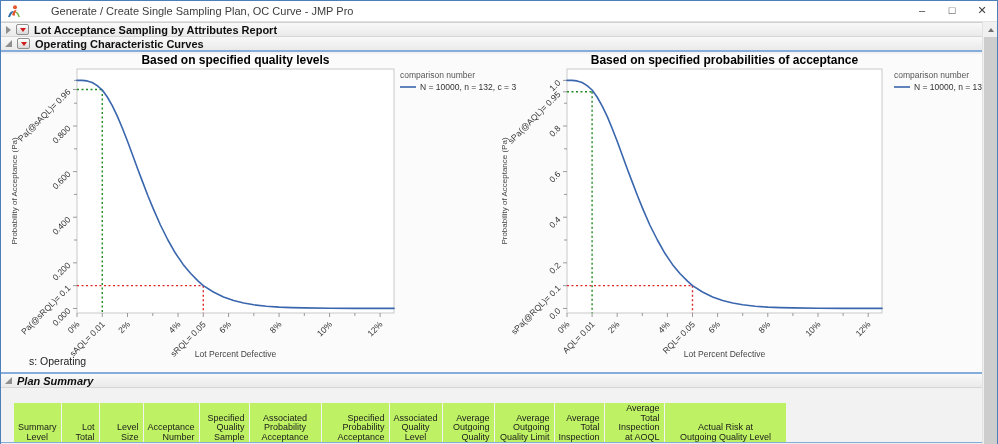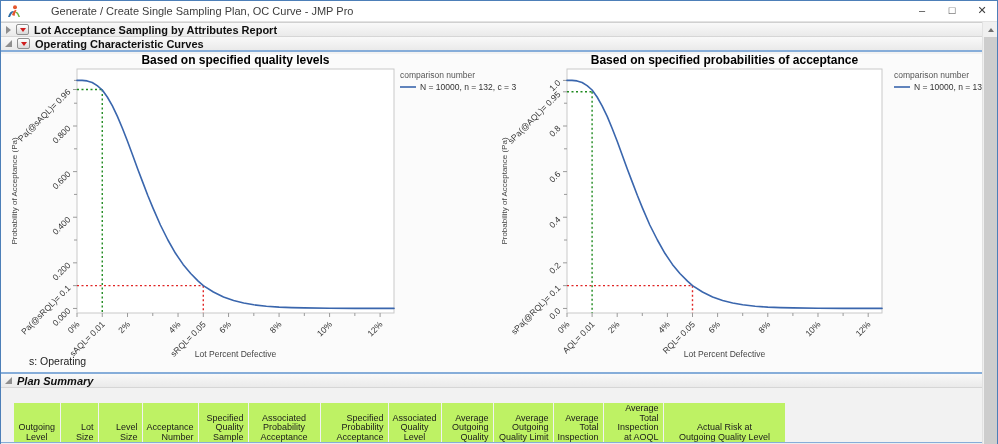--- a/index.html
+++ b/index.html
@@ -224,23 +224,23 @@
           <col style="width: 68px;">
           <col style="width: 44px;">
           <col style="width: 52px;">
           <col style="width: 60px;">
           <col style="width: 48px;">
           <col style="width: 60px;">
           <col style="width: 88px;">
         </colgroup>
         <thead>
           <tr>
-            <th class="a-l">Outgoing
+            <th class="a-l">Summary
 Level</th>
-            <th class="a-r">Lot Size</th>
+            <th class="a-r">Lot Total</th>
             <th class="a-r">Level Size</th>
             <th class="a-r">Acceptance
 Number</th>
             <th class="a-r">Specified
 Quality Sample</th>
             <th class="a-l">Associated
 Probability Acceptance</th>
             <th class="a-r">Specified Probability
 Acceptance</th>
             <th class="a-l">Associated

